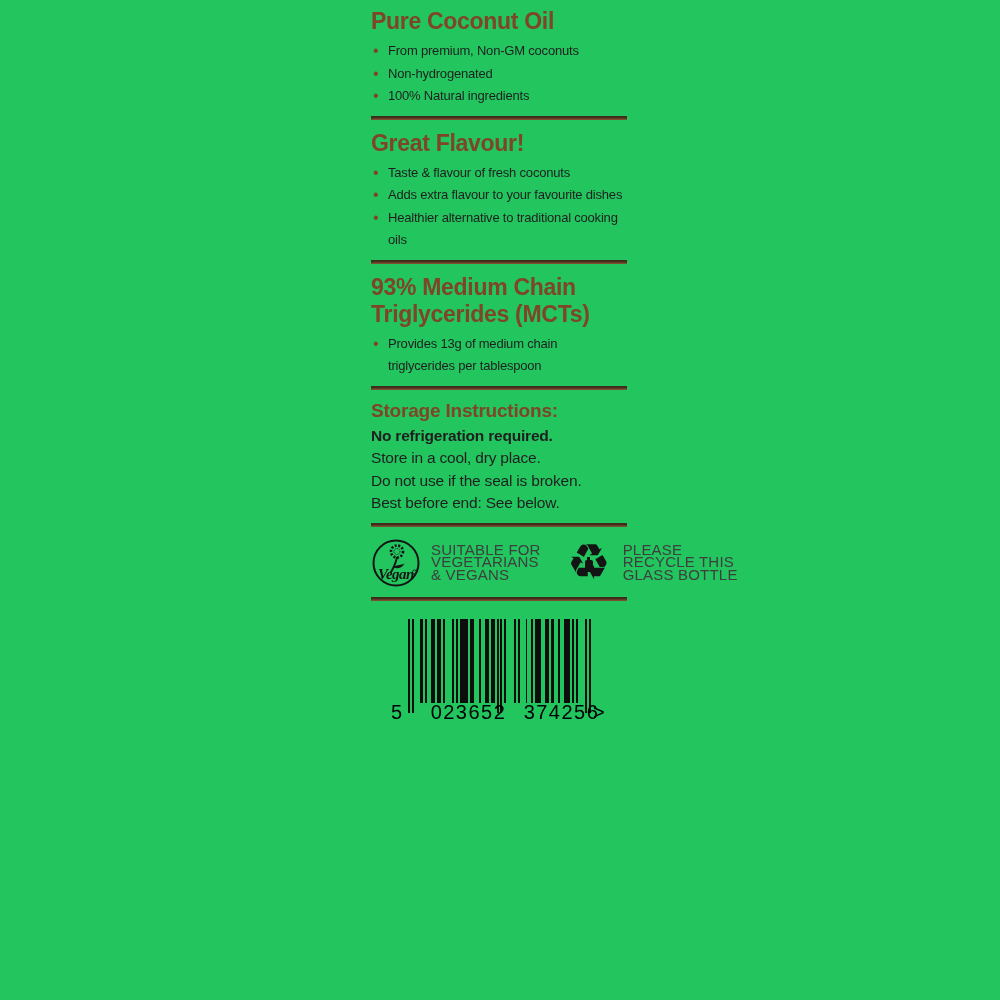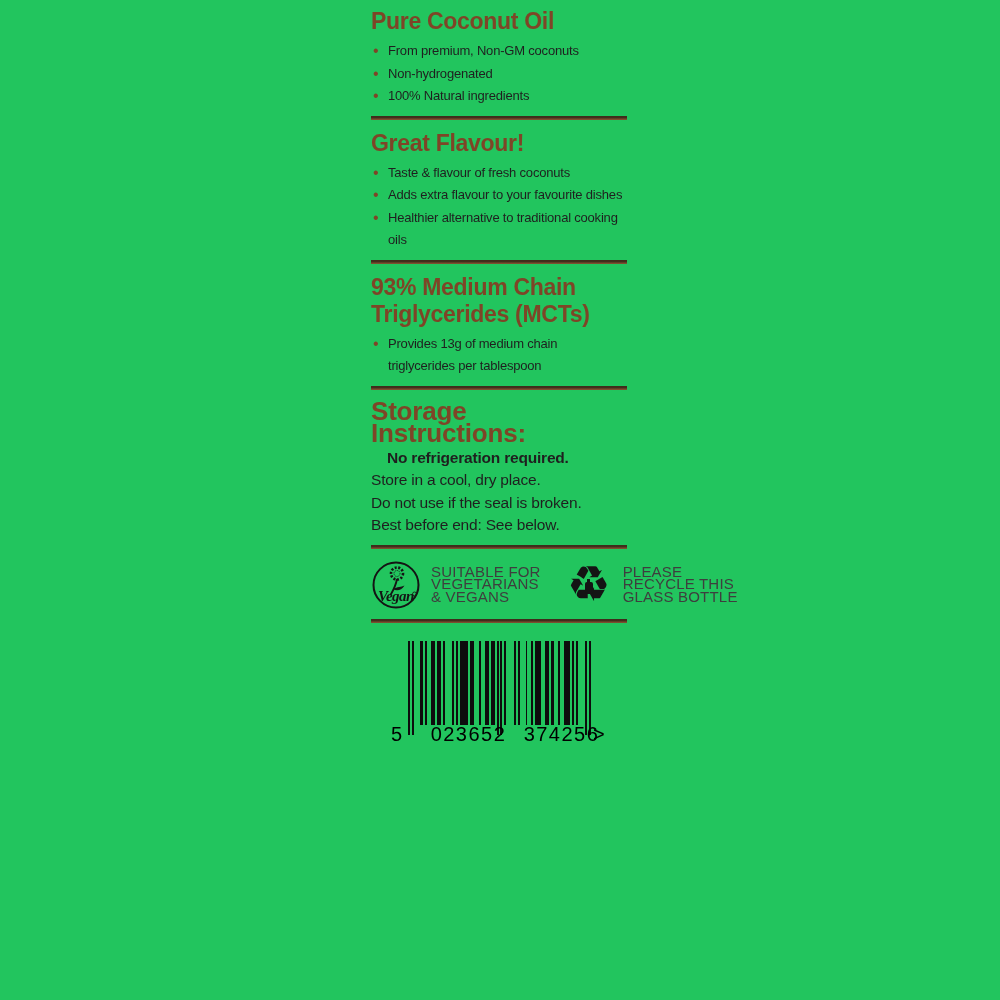--- a/index.html
+++ b/index.html
@@ -9,24 +9,24 @@
   h2.sec{font-size:23px;line-height:27px;margin:0 0 5px 0;color:var(--accent,#7e4527);
          font-weight:bold;letter-spacing:-0.3px;}
   ul.bullets{list-style:none;margin:0;padding:0;}
   ul.bullets li{position:relative;font-size:13px;line-height:22.5px;padding-left:17px;
                 letter-spacing:-0.2px;}
   ul.bullets li::before{content:"\2022";position:absolute;left:2px;top:0;
                         color:var(--accent,#7e4527);font-size:16px;}
   .rule{height:4px;margin:8px 0 10px 0;border:none;
         background:linear-gradient(180deg,var(--rule_top,#3f2c1b) 0%,var(--rule_top,#3f2c1b) 35%,var(--rule_bottom,#8a5733) 100%);}
   
-  h3.storage-h{font-size:26px;line-height:22px;margin:0 0 3px 0;color:var(--accent,#7e4527);
+  h3.storage-h{font-size:19px;line-height:22px;margin:0 0 3px 0;color:var(--accent,#7e4527);
                font-weight:bold;letter-spacing:-0.2px;}
   .storage p{margin:0;font-size:15.5px;line-height:22.5px;letter-spacing:-0.2px;}
-  .storage p.strong{font-weight:bold;margin-left:16px;}
+  .storage p.strong{font-weight:bold;}
   
   .badges{display:flex;align-items:center;margin:9px 0 0 0;height:52px;}
   .badge{display:flex;align-items:center;}
   .badge + .badge{margin-left:24px;}
   .caption{font-size:15px;line-height:12.5px;color:var(--caption,#3e3e3e);
            letter-spacing:0.2px;margin-left:10px;white-space:nowrap;}
   .vegan-svg{display:block;}
   .recycle-logo{position:relative;width:48px;height:50px;}
   .recycle-glyph{font-family:"DejaVu Sans",sans-serif;font-size:49px;line-height:50px;
                  color:#141414;display:block;text-align:center;}

